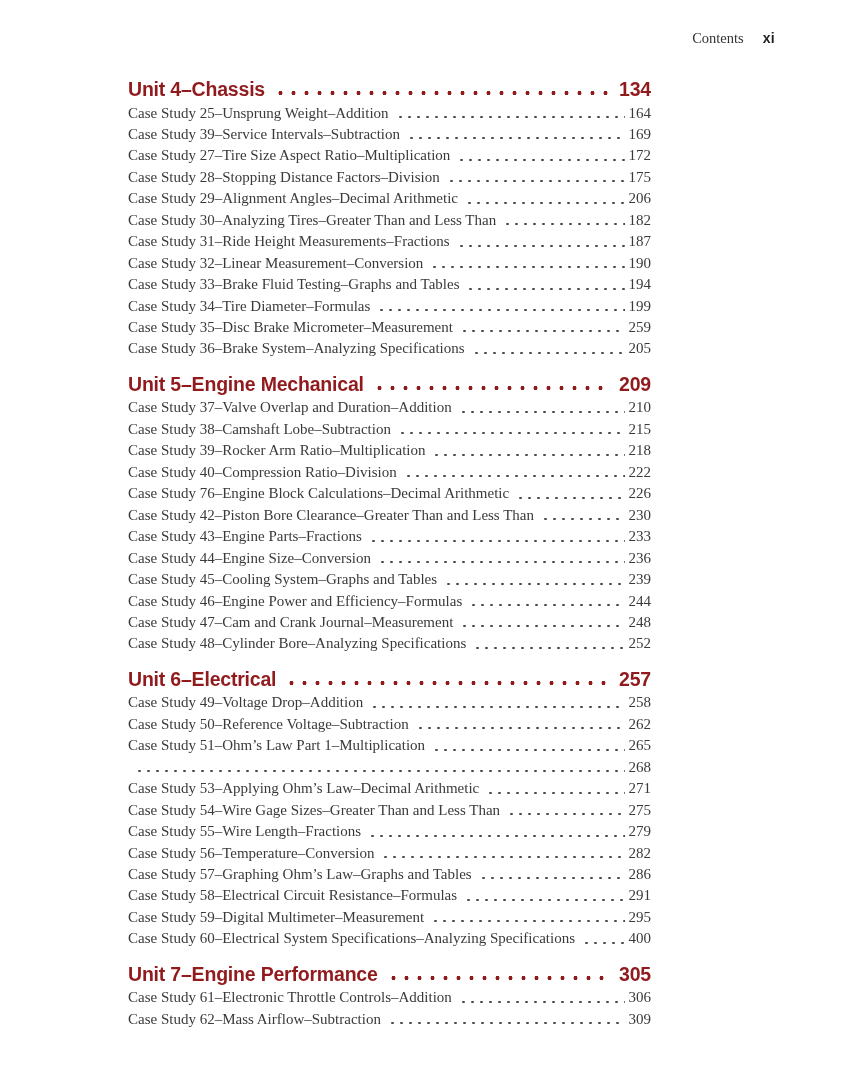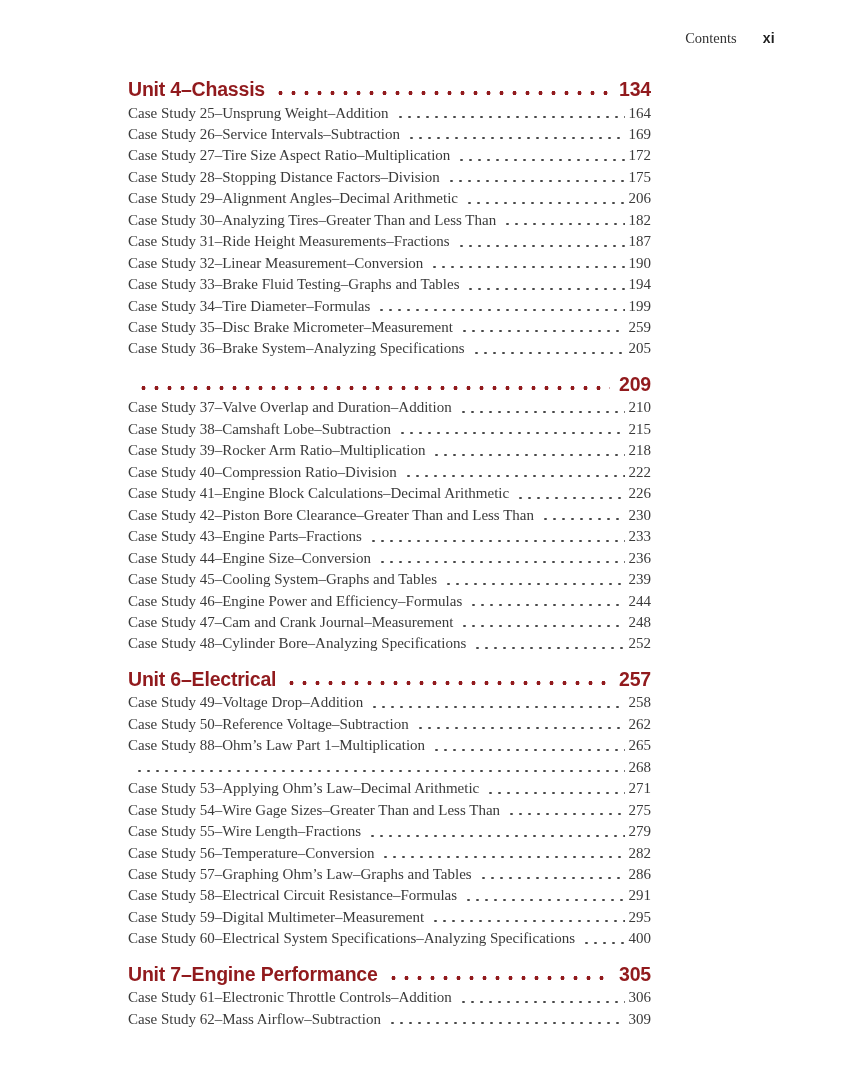--- a/index.html
+++ b/index.html
@@ -12,21 +12,21 @@
   body{
     width:849px;height:1087px;background:var(--bg);
     font-family:"Liberation Serif", serif;color:var(--text);
     overflow:hidden;
   }
   .page{position:relative;width:849px;height:1087px;background:var(--bg);overflow:hidden;}
 
   
   .running-head{
     position:absolute;top:30px;right:74px;
-    display:flex;align-items:baseline;gap:26px;
+    display:flex;align-items:baseline;gap:19px;
   }
   .rh-title{font-size:14.5px;color:#333333;}
   .rh-folio{
     font-family:"Liberation Sans", sans-serif;font-weight:bold;
     font-size:14px;color:#1f1f1f;letter-spacing:0.3px;
   }
 
   
   .toc{position:absolute;left:105px;top:79px;width:546px;}
 
@@ -74,21 +74,21 @@
       <span class="unit-page">134</span>
     </div>
     <ul class="entries">
   <li class="entry">
     <span class="entry-title">Case Study 25–Unsprung Weight–Addition</span>
     <span class="leader entry-leader" aria-hidden="true"></span>
     <span class="entry-page">164</span>
   </li>
 
   <li class="entry">
-    <span class="entry-title">Case Study 26–Service Intervals–Subtraction</span>
+    <span class="entry-title">Case Study 39–Service Intervals–Subtraction</span>
     <span class="leader entry-leader" aria-hidden="true"></span>
     <span class="entry-page">169</span>
   </li>
 
   <li class="entry">
     <span class="entry-title">Case Study 27–Tire Size Aspect Ratio–Multiplication</span>
     <span class="leader entry-leader" aria-hidden="true"></span>
     <span class="entry-page">172</span>
   </li>
 
@@ -143,20 +143,21 @@
   <li class="entry">
     <span class="entry-title">Case Study 36–Brake System–Analyzing Specifications</span>
     <span class="leader entry-leader" aria-hidden="true"></span>
     <span class="entry-page">205</span>
   </li>
 </ul>
   </section>
 
   <section class="unit">
     <div class="unit-heading">
+      <span class="unit-title">Unit 5–Engine Mechanical</span>
       <span class="leader unit-leader" aria-hidden="true"></span>
       <span class="unit-page">209</span>
     </div>
     <ul class="entries">
   <li class="entry">
     <span class="entry-title">Case Study 37–Valve Overlap and Duration–Addition</span>
     <span class="leader entry-leader" aria-hidden="true"></span>
     <span class="entry-page">210</span>
   </li>
 
@@ -172,21 +173,21 @@
     <span class="entry-page">218</span>
   </li>
 
   <li class="entry">
     <span class="entry-title">Case Study 40–Compression Ratio–Division</span>
     <span class="leader entry-leader" aria-hidden="true"></span>
     <span class="entry-page">222</span>
   </li>
 
   <li class="entry">
-    <span class="entry-title">Case Study 41–Engine Block Calculations–Decimal Arithmetic</span>
+    <span class="entry-title">Case Study 76–Engine Block Calculations–Decimal Arithmetic</span>
     <span class="leader entry-leader" aria-hidden="true"></span>
     <span class="entry-page">226</span>
   </li>
 
   <li class="entry">
     <span class="entry-title">Case Study 42–Piston Bore Clearance–Greater Than and Less Than</span>
     <span class="leader entry-leader" aria-hidden="true"></span>
     <span class="entry-page">230</span>
   </li>
 
@@ -241,21 +242,21 @@
     <span class="entry-page">258</span>
   </li>
 
   <li class="entry">
     <span class="entry-title">Case Study 50–Reference Voltage–Subtraction</span>
     <span class="leader entry-leader" aria-hidden="true"></span>
     <span class="entry-page">262</span>
   </li>
 
   <li class="entry">
-    <span class="entry-title">Case Study 88–Ohm’s Law Part 1–Multiplication</span>
+    <span class="entry-title">Case Study 51–Ohm’s Law Part 1–Multiplication</span>
     <span class="leader entry-leader" aria-hidden="true"></span>
     <span class="entry-page">265</span>
   </li>
 
   <li class="entry">
     <span class="leader entry-leader" aria-hidden="true"></span>
     <span class="entry-page">268</span>
   </li>
 
   <li class="entry">

